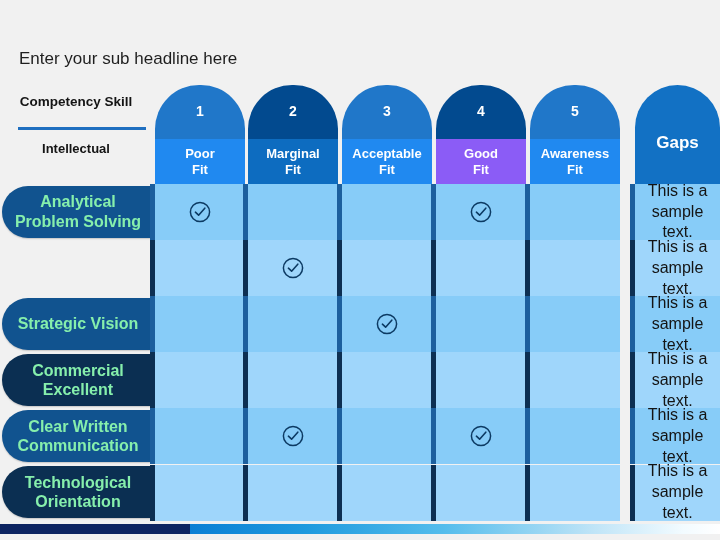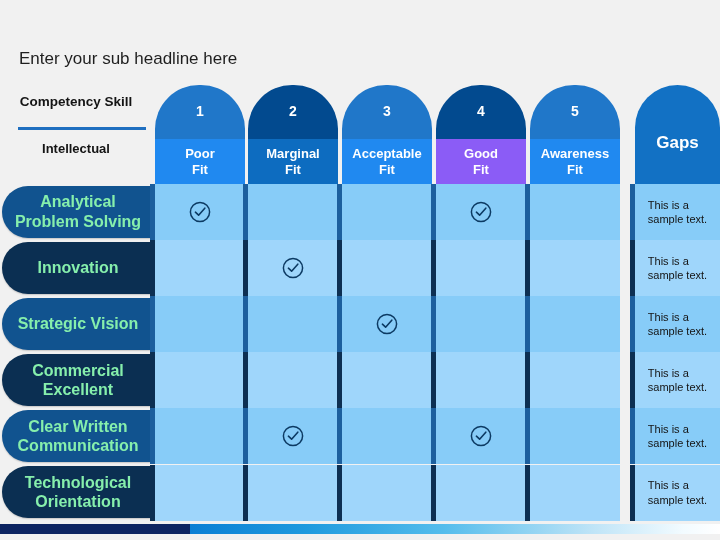--- a/index.html
+++ b/index.html
@@ -171,21 +171,22 @@
   }
   .gapcell {
     position: absolute;
     top: 0;
     height: 100%;
     display: flex;
     align-items: center;
     justify-content: center;
   }
   .gaptxt {
-    font-size: 11px;
+    text-align: center;
+    font-size: 16px;
     color: #141414;
     line-height: 1.3;
     white-space: pre-line;
   }
 
   
   .botbar {
     position: absolute;
     left: 0; bottom: 6px;
     width: 720px; height: 10px;
@@ -293,23 +294,20 @@
         <div class="divider" style="left: 431px; background: rgb(28, 95, 158);"></div>
         <div class="cell" style="left: 530px; width: 90px; background: rgb(135, 204, 248);"></div>
         <div class="divider" style="left: 525px; background: rgb(28, 95, 158);"></div>
         <div class="divider" style="left: 630px; background: rgb(28, 95, 158);"></div>
         <div class="gapcell" style="left: 635px; width: 85px; background: rgb(135, 204, 248);">
           <div class="gaptxt">This is a
 sample text.</div>
         </div>
       </div>
       <div class="row" style="top: 56.1px;">
-        <div class="rowlabel" style="background: rgb(11, 47, 82);">
-          <div class="rowlabel-txt">Innovation</div>
-        </div>
         <div class="cell" style="left: 155px; width: 90px; background: rgb(159, 214, 251);"></div>
         <div class="divider" style="left: 150px; background: rgb(13, 47, 82);"></div>
         <div class="cell" style="left: 248px; width: 90px; background: rgb(159, 214, 251);">
           <div class="check" style="left: 50%;"><svg viewBox="0 0 24 24" width="24" height="24">
               <circle cx="12" cy="12" r="9.6" fill="none" stroke="#0c3a63" stroke-width="1.5"></circle>
               <path d="M7.4 12.2 L10.6 15.2 L16.8 8.2" fill="none" stroke="#0c3a63" stroke-width="1.6" stroke-linecap="round" stroke-linejoin="round"></path>
             </svg></div>
         </div>
         <div class="divider" style="left: 243px; background: rgb(13, 47, 82);"></div>
         <div class="cell" style="left: 342px; width: 90px; background: rgb(159, 214, 251);"></div>

